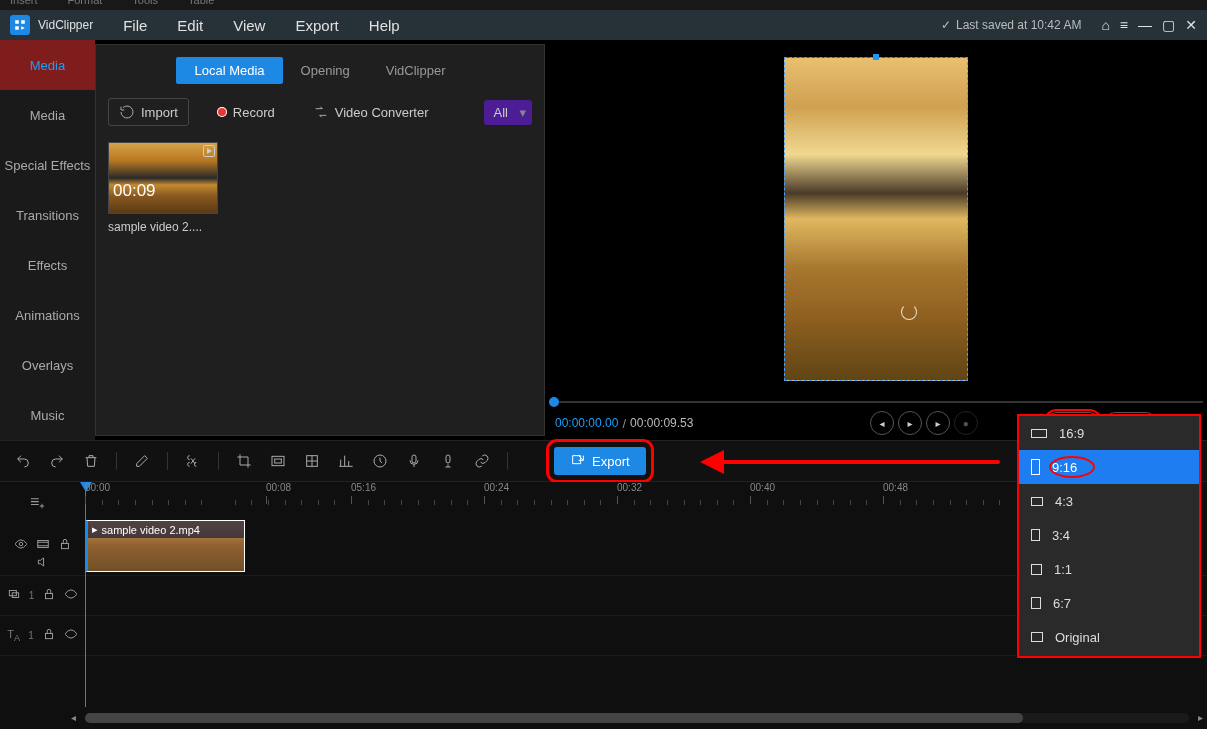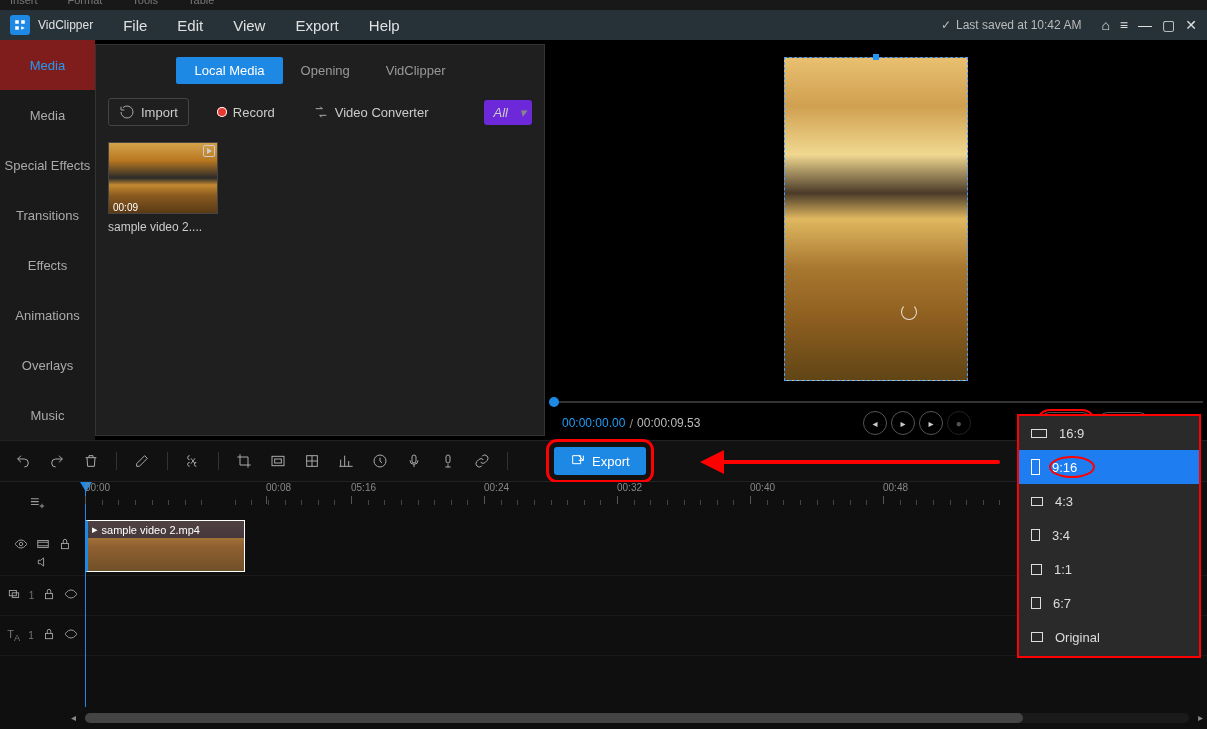--- a/index.html
+++ b/index.html
@@ -28,43 +28,43 @@
 .sidebar .item.active { color:#1e9df7; background:#7f1d1d; }
 
 
 .media-panel { width:450px; background:#1f1f1f; border:1px solid #333; margin:4px 0 4px 0; display:flex; flex-direction:column; padding:12px; }
 .media-tabs { display:flex; justify-content:center; gap:0; margin-bottom:14px; }
 .media-tabs span { padding:6px 18px; font-size:13px; cursor:pointer; color:#999; }
 .media-tabs span.active { background:#1e88e5; color:#fff; border-radius:2px; }
 .media-toolbar { display:flex; align-items:center; gap:18px; margin-bottom:16px; }
 .media-toolbar .btn { display:flex; align-items:center; gap:6px; padding:5px 10px; border:1px solid #444; border-radius:3px; cursor:pointer; font-size:13px; }
 .media-toolbar .rec-dot { width:10px; height:10px; border-radius:50%; background:#e53935; box-shadow:inset 0 0 0 1px #fff; }
-.media-toolbar .select { margin-left:auto; background:#6d28d9; padding:5px 24px 5px 10px; border-radius:3px; position:relative; cursor:pointer;font-style:italic; }
+.media-toolbar .select { margin-left:auto; background:#4c1d95; padding:5px 24px 5px 10px; border-radius:3px; position:relative; cursor:pointer; }
 .media-toolbar .select::after { content:"▾"; position:absolute; right:6px; color:#888; }
 .media-thumbs { display:flex; gap:10px; }
 .thumb { width:110px; }
 .thumb .img { width:110px; height:72px; background:linear-gradient(to bottom, #d4a24a 0%, #b87820 25%, #2a2a2a 50%, #c48a30 60%, #8a5a20 75%, #5a3a15 100%); border:1px solid #444; position:relative; }
 .thumb .img .play { position:absolute; top:2px; right:2px; width:12px; height:12px; border:1px solid #ccc; border-radius:2px; display:flex; align-items:center; justify-content:center; }
 .thumb .img .play::before { content:""; border-left:5px solid #ccc; border-top:3px solid transparent; border-bottom:3px solid transparent; }
-.thumb .img .dur { position:absolute; bottom:0; left:4px; font-size:10px; color:#fff; }
+.thumb .img .dur { position:absolute; bottom:12px; left:4px; font-size:17px; color:#fff; }
 .thumb .name { font-size:12px; color:#ccc; margin-top:6px; white-space:nowrap; overflow:hidden; text-overflow:ellipsis; }
 
 
 .preview { flex:1; background:#000; display:flex; flex-direction:column; position:relative; }
 .preview .stage { flex:1; display:flex; align-items:center; justify-content:center; position:relative; }
 .vid-frame { width:184px; height:324px; background:linear-gradient(to bottom, #e8c070 0%, #d0a050 15%, #f0d890 30%, #4a3a28 42%, #e0b860 50%, #a87830 65%, #906020 80%, #604515 100%); border:1px dashed #4a9eff; position:relative; }
 .vid-frame .handle { position:absolute; width:6px; height:6px; background:#2196f3; }
 .vid-frame .handle.tc { top:-4px; left:50%; margin-left:-3px; }
 .vid-frame .rot-icon { position:absolute; bottom:60px; right:50px; width:16px; height:16px; border:1.5px solid rgba(255,255,255,.8); border-radius:50%; border-top-color:transparent; }
 
 .preview .slider-area { position:relative; height:8px; margin:0 4px; }
 .preview .slider-line { position:absolute; width:100%; height:2px; background:#333; top:3px; }
 .preview .slider-dot { position:absolute; width:10px; height:10px; background:#1e88e5; border-radius:50%; left:0; top:-1px; }
 
-.preview .controls { height:34px; display:flex; align-items:center; padding:0 17px; gap:4px; }
+.preview .controls { height:34px; display:flex; align-items:center; padding:0 10px; gap:4px; }
 .preview .time-cur { color:#1e9df7; font-size:12px; }
 .preview .time-sep { color:#888; }
 .preview .time-tot { color:#bbb; font-size:12px; }
 .preview .spacer2 { flex:1; }
 .preview .cbtn { width:24px; height:24px; border:1px solid #555; border-radius:50%; display:flex; align-items:center; justify-content:center; cursor:pointer; color:#ccc; font-size:10px; }
 .preview .pill { padding:3px 10px; border:1px solid #555; border-radius:12px; display:flex; align-items:center; gap:4px; cursor:pointer; font-size:12px; }
 .preview .pill.hl { outline:2px solid #f00; outline-offset:1px; }
 .preview .icoflat { cursor:pointer; color:#aaa; }
 
 

